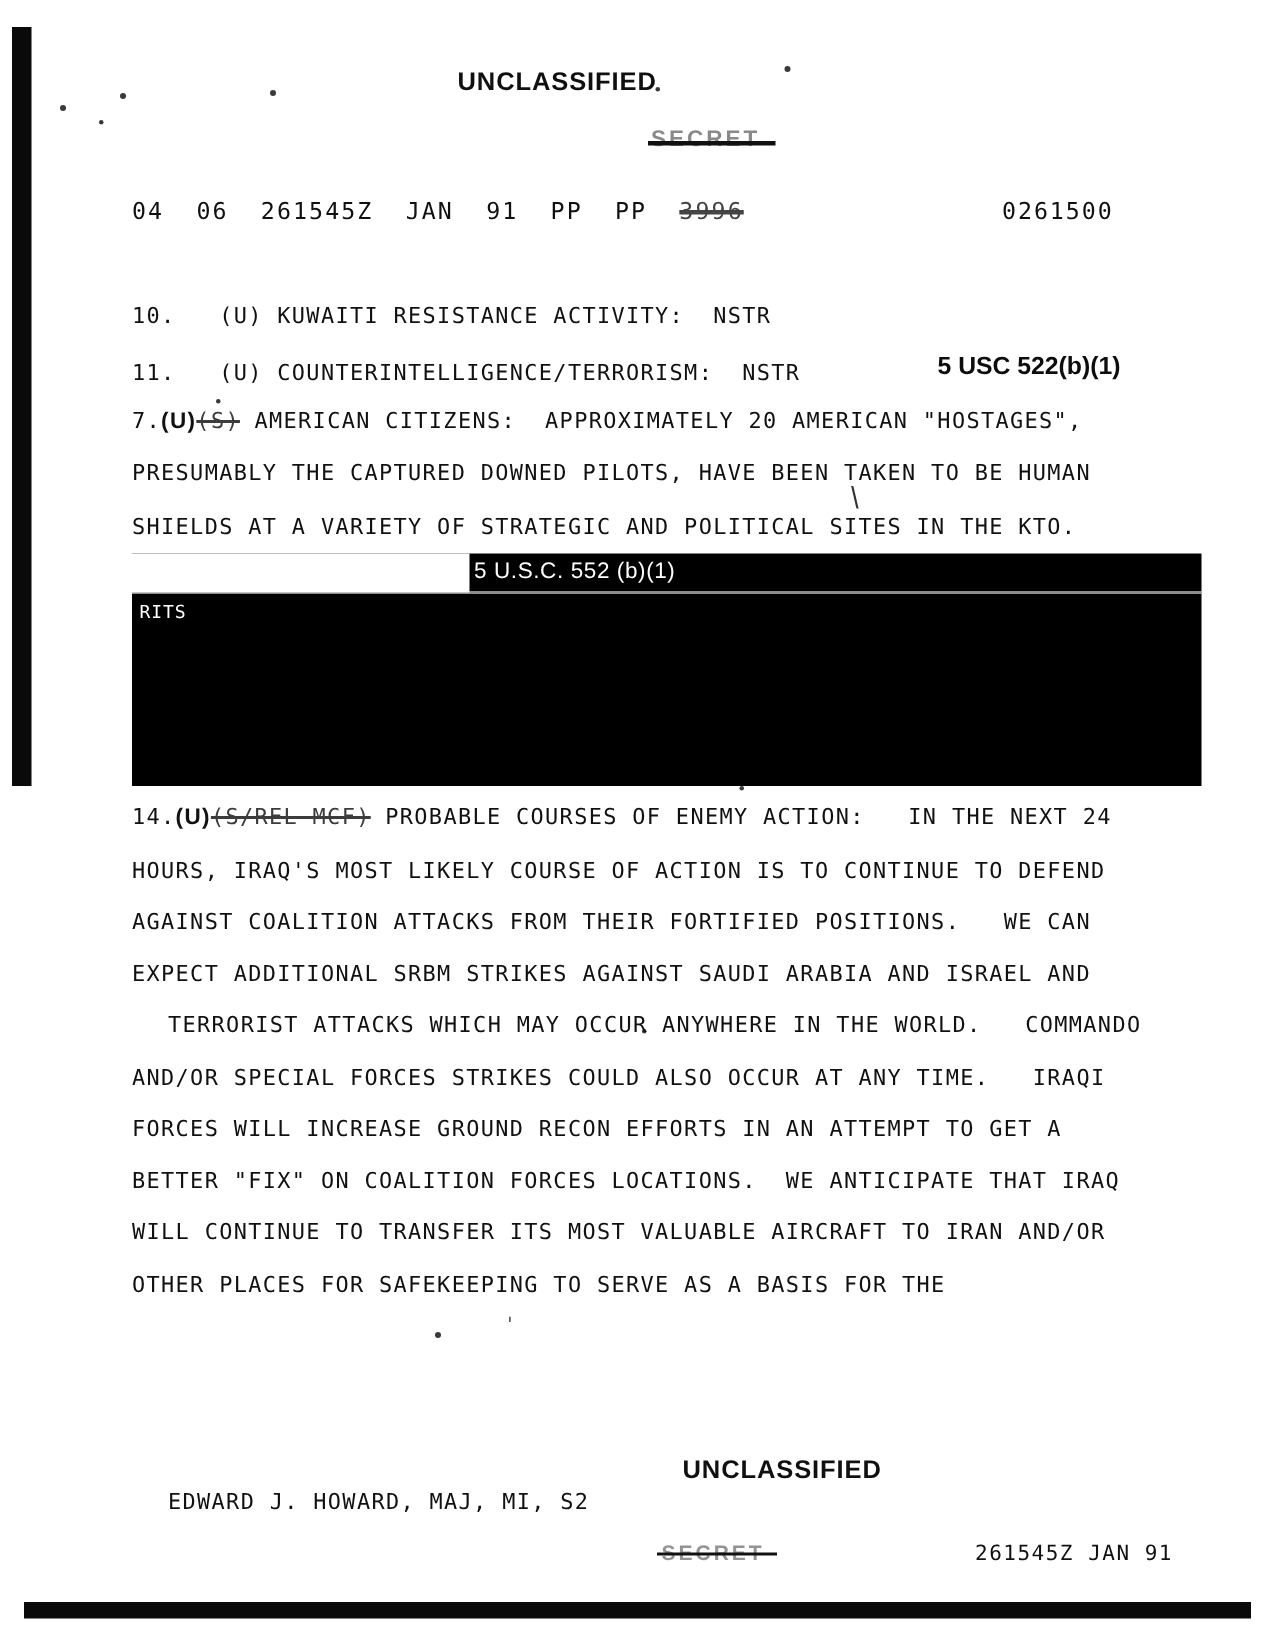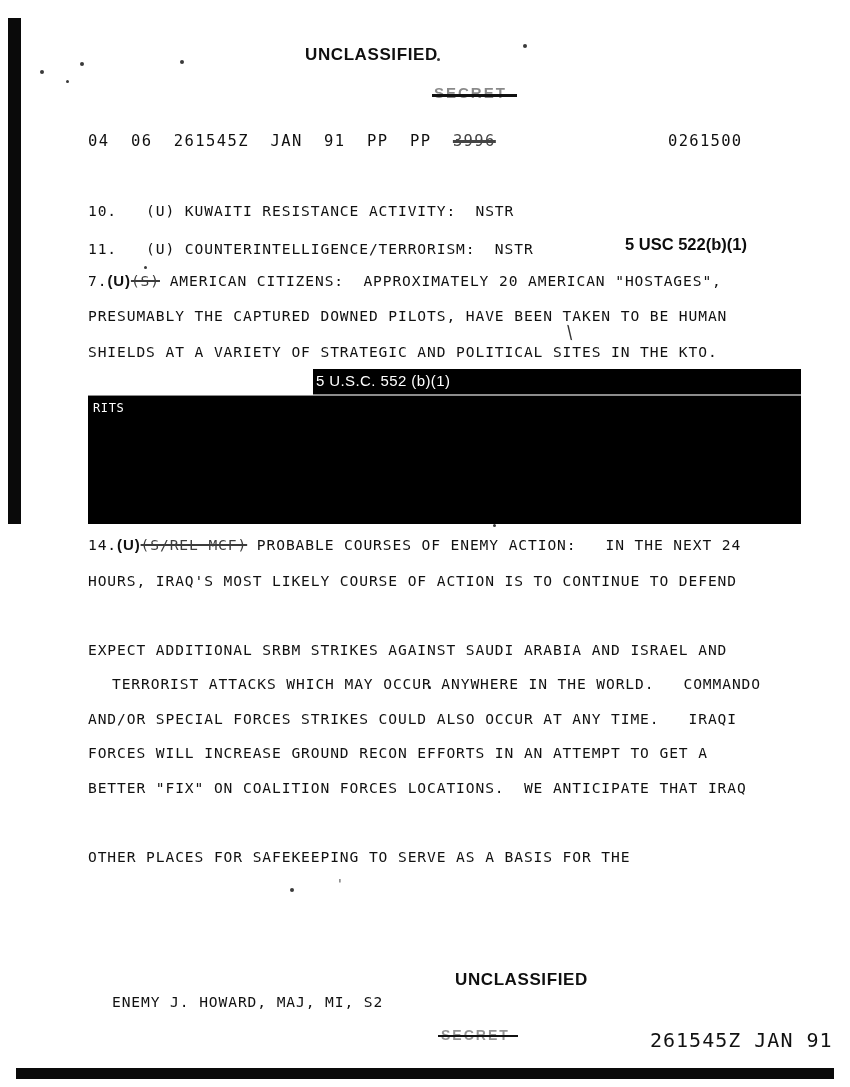--- a/index.html
+++ b/index.html
@@ -198,21 +198,21 @@
     top: 993px;
     font-size: 14.6px;
     letter-spacing: 0.9px;
     color: #111;
     white-space: pre;
   }
   .dtg-bottom {
     position: absolute;
     left: 650px;
     top: 1028px;
-    font-size: 20px;
+    font-size: 14px;
     letter-spacing: 1px;
     color: #111;
   }
   .tick {
     position: absolute;
     color: #555;
     font-size: 13px;
   }
   .slash-mark {
     position: absolute;
@@ -265,29 +265,31 @@
   <div class="line" style="top:373px;"><span>13.</span><span class="struck">(S/NF)</span><span> POLITICAL:</span></div>
 
   <div class="redaction-block"></div>
   <div class="redaction-notch"></div>
   <div class="redaction-seam"></div>
   <div class="redaction-label">5 U.S.C. 552 (b)(1)</div>
   <div class="redaction-rits">RITS</div>
 
   <div class="line" style="top:536px;"><span>14.</span><span class="hand-u">(U)</span><span class="struck">(S/REL MCF)</span><span> PROBABLE COURSES OF ENEMY ACTION:   IN THE NEXT 24</span></div>
   <div class="line" style="top:572px;">HOURS, IRAQ'S MOST LIKELY COURSE OF ACTION IS TO CONTINUE TO DEFEND</div>
+  <div class="line" style="top:606px;">AGAINST COALITION ATTACKS FROM THEIR FORTIFIED POSITIONS.   WE CAN</div>
   <div class="line" style="top:641px;">EXPECT ADDITIONAL SRBM STRIKES AGAINST SAUDI ARABIA AND ISRAEL AND</div>
   <div class="line" style="top:675px;margin-left:24px;">TERRORIST ATTACKS WHICH MAY OCCUR ANYWHERE IN THE WORLD.   COMMANDO</div>
   <div class="line" style="top:710px;">AND/OR SPECIAL FORCES STRIKES COULD ALSO OCCUR AT ANY TIME.   IRAQI</div>
   <div class="line" style="top:744px;">FORCES WILL INCREASE GROUND RECON EFFORTS IN AN ATTEMPT TO GET A</div>
   <div class="line" style="top:779px;">BETTER "FIX" ON COALITION FORCES LOCATIONS.  WE ANTICIPATE THAT IRAQ</div>
+  <div class="line" style="top:813px;">WILL CONTINUE TO TRANSFER ITS MOST VALUABLE AIRCRAFT TO IRAN AND/OR</div>
   <div class="line" style="top:848px;text-align:center;">OTHER PLACES FOR SAFEKEEPING TO SERVE AS A BASIS FOR THE</div>
 
   <div class="stamp-unclass-bottom">UNCLASSIFIED</div>
 
-  <div class="sigline">ENEMY J. HOWARD, MAJ, MI, S2</div>
+  <div class="sigline">EDWARD J. HOWARD, MAJ, MI, S2</div>
 
   <div class="stamp-secret-bottom">SECRET</div>
   <div class="strike" style="left:438px;top:1035px;width:80px;height:2px;"></div>
 
   <div class="dtg-bottom">261545Z JAN 91</div>
 
 </div>
 
 </body></html>

